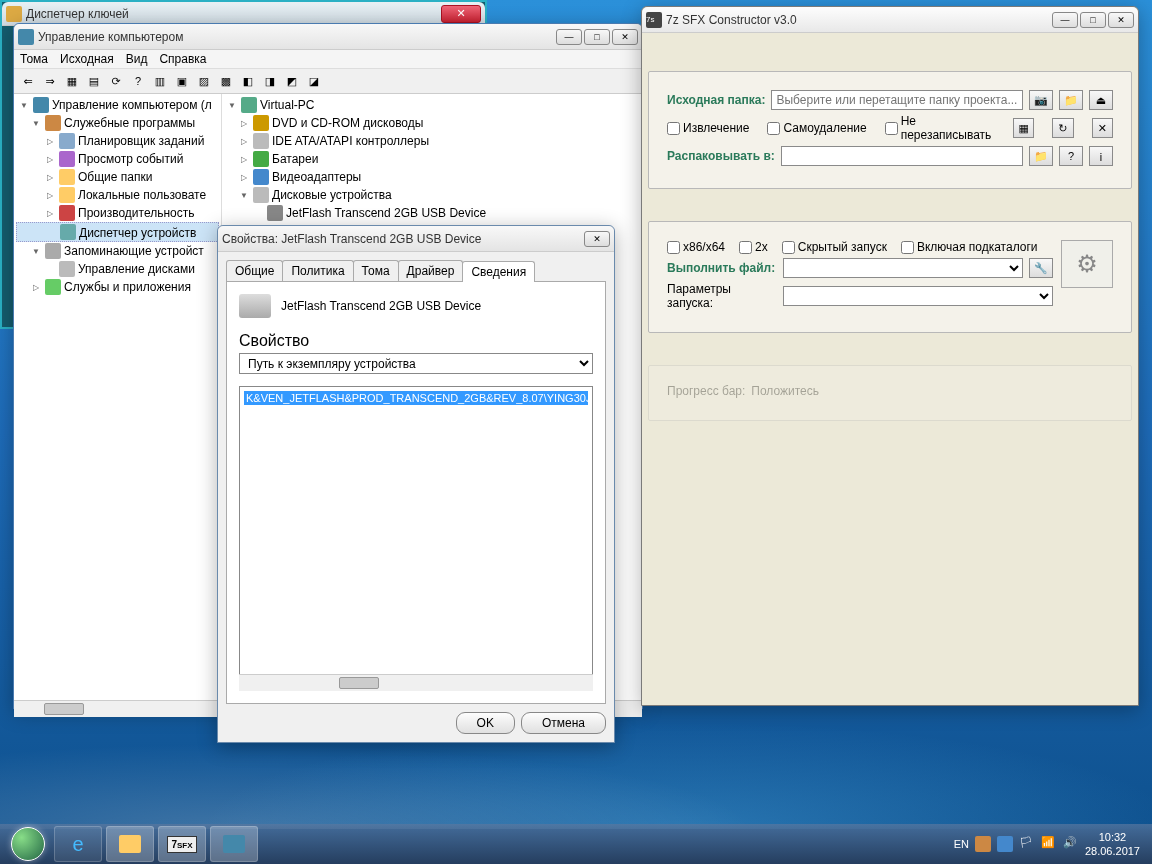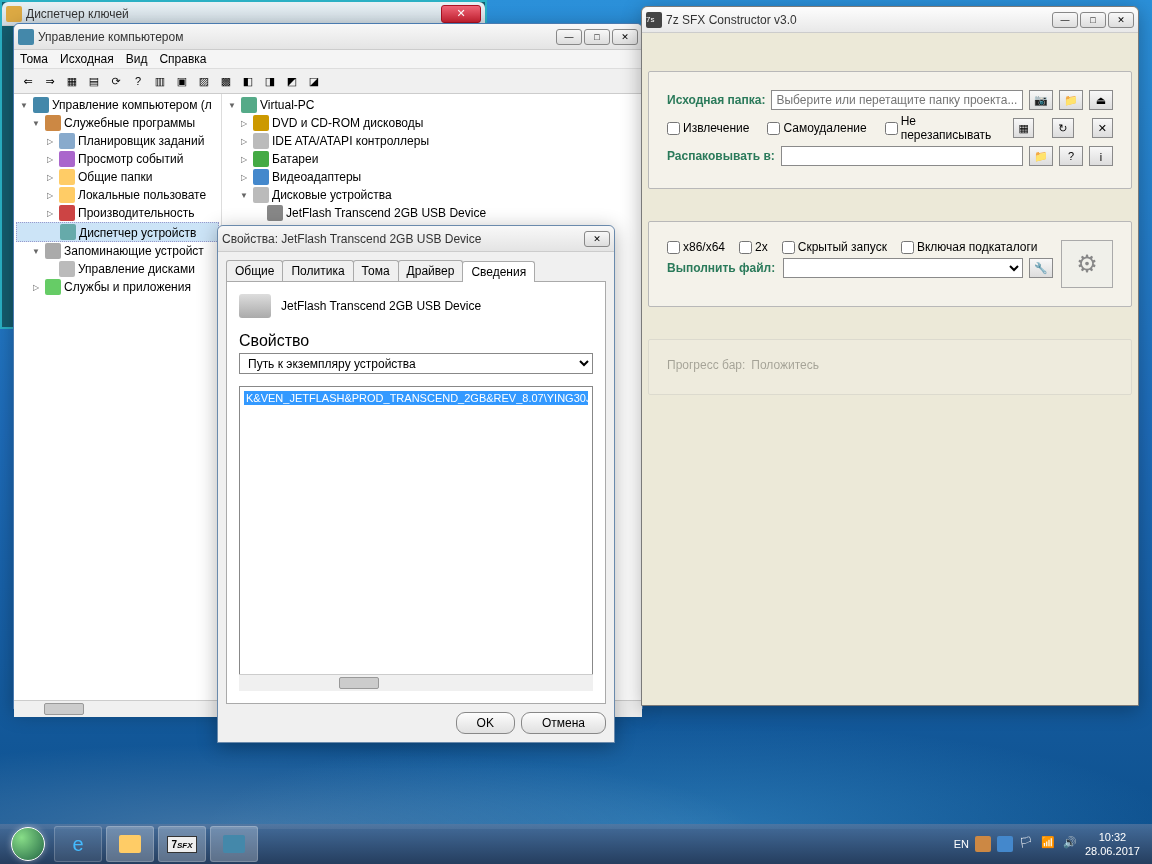--- a/index.html
+++ b/index.html
@@ -304,20 +304,24 @@
             <label class="sfx-chk">
                 <input type="checkbox" style="">
                 <span>Включая подкаталоги</span>
               </label>
           </div>
           <div class="sfx-row">
             <span class="sfx-label" style="width:110px;">Выполнить файл:</span>
             <select class="sfx-input"></select>
             <div class="sfx-btn">🔧</div>
           </div>
+          <div class="sfx-row">
+            <span style="width:110px;">Параметры запуска:</span>
+            <select class="sfx-input"></select>
+          </div>
         </div>
         <div class="sfx-gear">⚙</div>
       </div>
     </div>
     <div class="sfx-group" style="opacity:0.3;">
       <div class="sfx-row">
         <span>Прогресс бар:</span>
         <span>Положитесь</span>
       </div>
     </div>
@@ -402,21 +406,21 @@
   <div class="start-btn">
       <div class="start-orb"></div>
     </div>
   <div class="task-item">
       <span style="color:#4bf;font-size:20px;">e</span>
     </div>
   <div class="task-item active">
       <span class="ico ic-folder" style="width:22px;height:18px;display:inline-block;"></span>
     </div>
   <div class="task-item active">
-      <span style="font-size:10px;font-weight:bold;border:1px solid #333;padding:2px 3px;background:#eee;color:#000;">7<span style="font-size:8px;font-style:italic;">SFX</span></span>
+      <span style="font-size:10px;font-weight:bold;border:1px solid #333;padding:2px 3px;background:#eee;color:#000;">7<span style="font-size:8px;">SFX</span></span>
     </div>
   <div class="task-item active">
       <span class="ico ic-mgmt" style="width:22px;height:18px;display:inline-block;"></span>
     </div>
   <div class="tray">
     <span>EN</span>
     <span class="tray-ico" style="background:#c84;border-radius:2px;"></span>
     <span class="tray-ico" style="background:#48c;border-radius:2px;"></span>
     <span class="tray-ico">🏳</span>
     <span class="tray-ico">📶</span>

